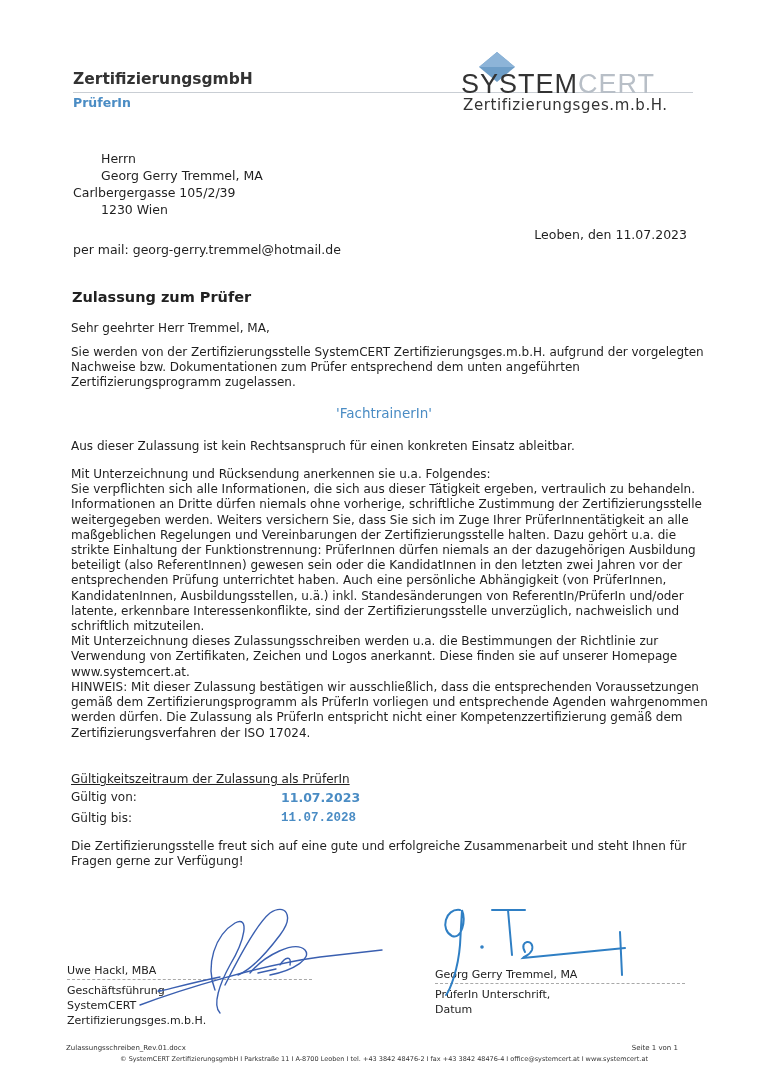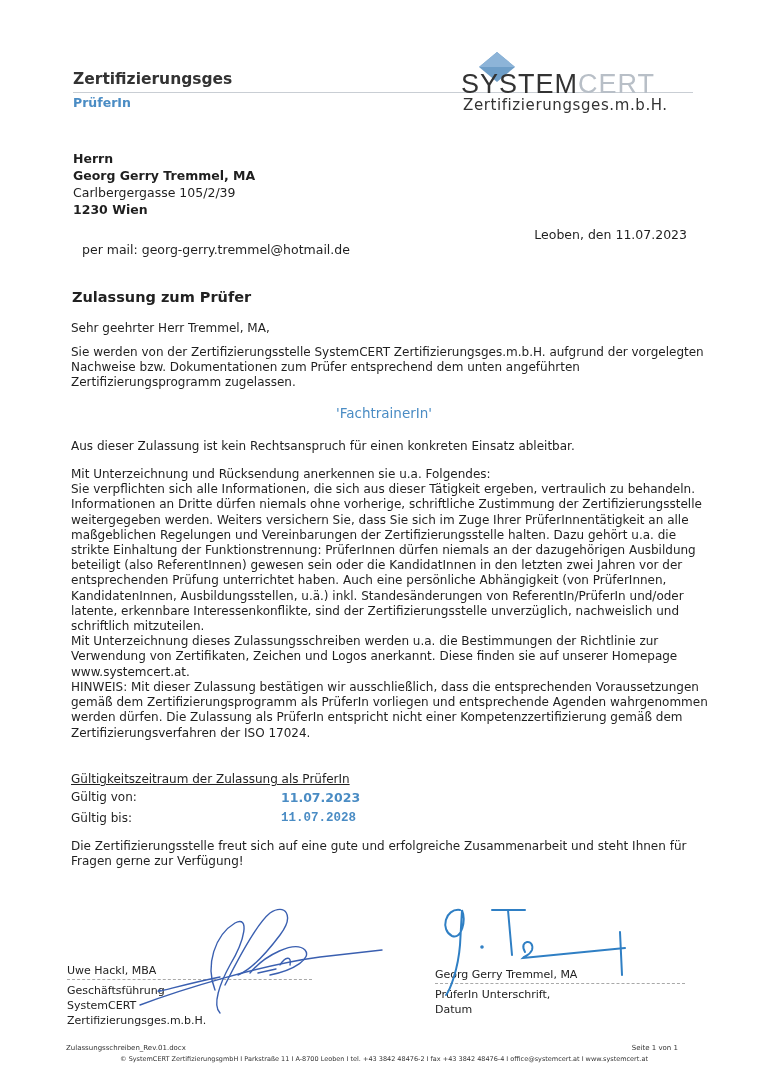--- a/index.html
+++ b/index.html
@@ -10,39 +10,39 @@
   .hdr-sub { left:73px; top:95px; font-size:12.5px; font-weight:bold; color:#4a8cc4; }
   .hdr-rule { left:73px; top:92px; width:620px; height:1px; background:#c9ced4; }
   .logo { left:455px; top:48px; width:240px; height:70px; }
   .logo-word { position:absolute; left:6px; top:23px; font-family:"Liberation Sans", sans-serif;
                font-size:27px; letter-spacing:1px; line-height:1; }
   .logo-sys { color:#333; }
   .logo-cert { color:#b8bfc7; font-weight:normal; }
   .logo-sub { position:absolute; left:8px; top:48px; font-family:"DejaVu Sans", sans-serif;
               font-size:15px; color:#333; letter-spacing:0.6px; }
   .addr { left:73px; top:150px; font-size:12.5px; line-height:17px; }
-  .addr .b { font-weight:bold; }
+  .addr .b { font-weight:normal;margin-left:28px; }
   .date { right:81px; top:227px; font-size:12.5px; }
-  .mail { left:82px; top:242px; font-size:12.5px; }
+  .mail { left:73px; top:242px; font-size:12.5px; }
   .subject { left:72px; top:289px; font-size:14.5px; font-weight:bold; color:#222; }
   .para { left:71px; width:640px; font-size:12px; line-height:15.2px; }
   .program { left:0; width:768px; top:405px; text-align:center; font-size:13.5px; font-weight:normal; color:#4a8cc4; }
   .valid-h { left:71px; top:772px; font-size:12px; text-decoration:underline; }
   .valid-row { left:71px; font-size:12px; }
   .valid-val { left:237px; font-size:12.5px; font-weight:bold; color:#4a8cc4;margin-left:44px; }
   .sig-text { font-size:11px; line-height:15px; color:#222; }
   .dash { height:0; border-top:1px dashed #a9a9a9; }
   .foot-file { left:66px; top:1044px; font-size:7px; color:#333; }
   .foot-page { right:90px; top:1044px; font-size:7px; color:#333; }
   .foot-addr { left:0; width:768px; top:1055px; text-align:center; font-size:6.5px; color:#333; }
 </style>
 </head>
 <body>
 
-<div class="abs hdr-title">Zertifizierungsges</div>
+<div class="abs hdr-title">ZertifizierungsgmbH</div>
 <div class="abs hdr-rule"></div>
 <div class="abs hdr-sub">PrüferIn</div>
 
 <div class="abs logo">
   <svg width="240" height="40" style="position:absolute;left:0;top:0;">
     <polygon points="42,4 60,19 42,34 24,19" fill="#6e9ec8"></polygon>
     <polygon points="42,4 60,19 42,19 24,19" fill="#8db4d8"></polygon>
   </svg>
   <div class="logo-word">
     <span class="logo-sys">SYSTEM</span><span class="logo-cert">CERT</span>

